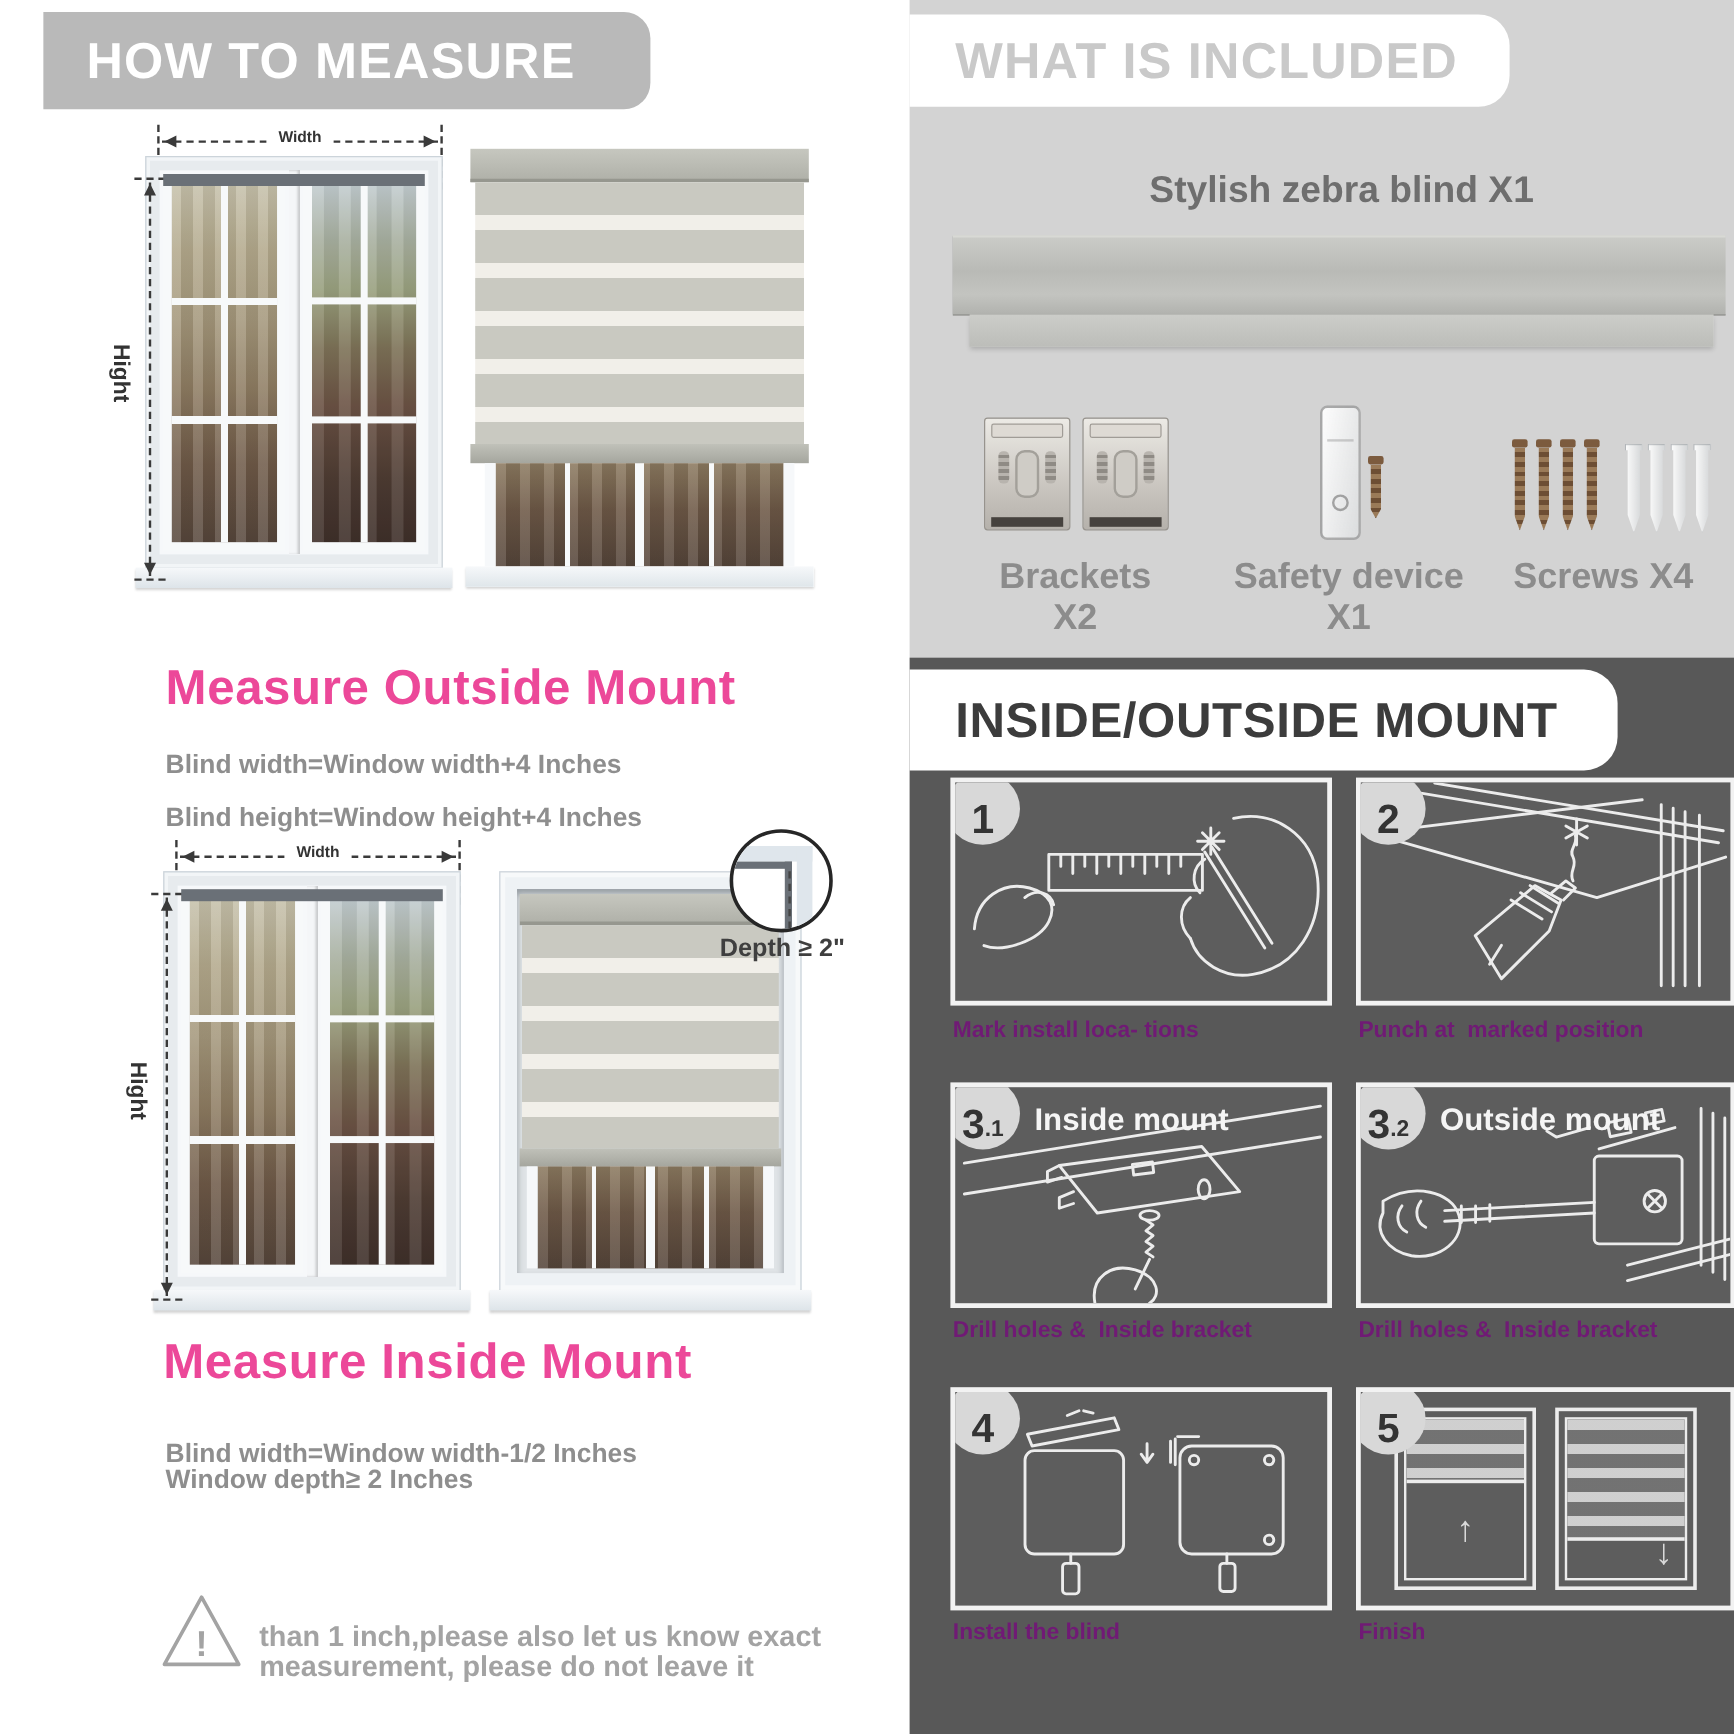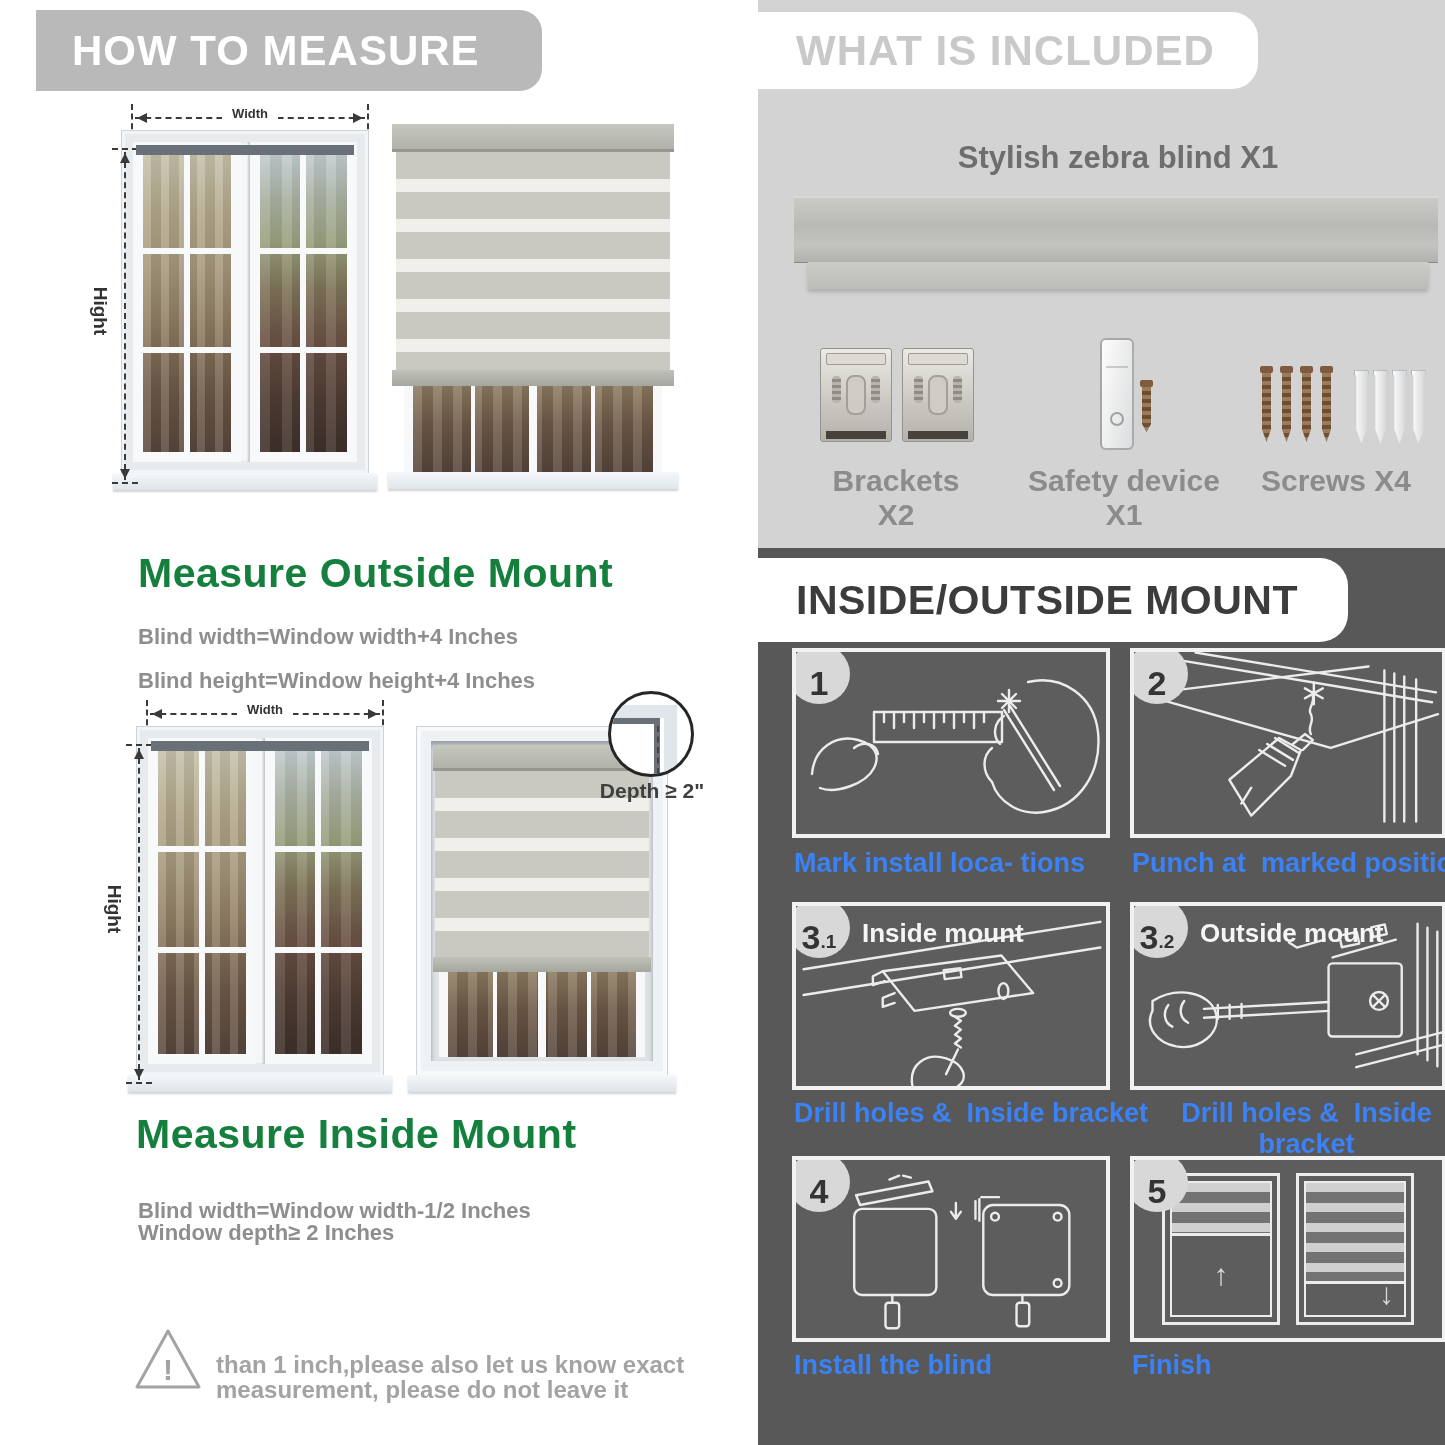--- a/index.html
+++ b/index.html
@@ -4,21 +4,21 @@
 <style>
   html,body{margin:0;padding:0;background:#fff;}
   .canvas{position:relative;width:1445px;height:1445px;background:#ffffff;overflow:hidden;
           font-family:"Liberation Sans", sans-serif;margin-left:36px;}
   .abs{position:absolute;}
 
   
   .banner-left{position:absolute;left:0;top:10px;width:506px;height:81px;background:#b9b9b9;
     border-radius:0 22px 22px 0;color:#ffffff;font-weight:bold;font-size:42px;line-height:81px;
     padding-left:36px;letter-spacing:1px;box-sizing:border-box;}
-  .h-measure{position:absolute;color:#15803d;font-weight:bold;font-size:41px;letter-spacing:.5px;}
+  .h-measure{position:absolute;color:#ec4899;font-weight:bold;font-size:41px;letter-spacing:.5px;}
   .f-line{position:absolute;color:#8e8e8e;font-weight:bold;font-size:22px;}
   .warn-line{position:absolute;color:#a3a3a3;font-weight:600;font-size:24px;}
 
   
   .warrow{position:absolute;height:58px;}
   .wguide{position:absolute;top:0;height:54px;border-left:2px dashed #3a3a3a;}
   .wline{position:absolute;top:13px;left:4px;right:4px;border-top:2px dashed #3a3a3a;}
   .ahead{position:absolute;top:9px;width:0;height:0;border:5px solid transparent;}
   .ahead.l{left:1px;border-right:10px solid #3a3a3a;}
   .ahead.r{right:1px;border-left:10px solid #3a3a3a;}
@@ -122,21 +122,21 @@
   .dark-panel{position:absolute;left:722px;top:548px;width:723px;height:897px;background:#585858;}
   .banner-mount{position:absolute;left:722px;top:558px;width:590px;height:84px;background:#ffffff;
     border-radius:0 28px 28px 0;color:#3c3c3c;font-weight:800;font-size:41px;line-height:84px;
     padding-left:38px;letter-spacing:.5px;box-sizing:border-box;}
   .step-panel{position:absolute;border:4px solid #f2f2f2;background:#5d5d5d;overflow:hidden;box-sizing:border-box;}
   .badge{position:absolute;top:-8px;left:-8px;width:62px;height:60px;background:#d8d8d8;border-radius:50%;
     display:flex;align-items:flex-end;justify-content:center;padding-bottom:4px;box-sizing:border-box;z-index:3;}
   .badge .n{font-weight:800;font-size:34px;color:#343434;line-height:1;}
   .badge .s{font-weight:700;font-size:19px;color:#343434;line-height:1.2;}
   .ptitle{position:absolute;left:66px;top:12px;color:#f5f5f5;font-weight:bold;font-size:26px;z-index:3;}
-  .cap{position:absolute;color:#3b82f6;font-weight:bold;font-size:27px;white-space:pre-wrap;text-align:center;}
+  .cap{position:absolute;color:#701a75;font-weight:bold;font-size:19px;white-space:pre-wrap;text-align:center;}
   .lineart{position:absolute;inset:0;width:100%;height:100%;}
   .lineart *{vector-effect:non-scaling-stroke;}
   .p5wrap{position:absolute;inset:0;display:flex;gap:16px;align-items:center;justify-content:center;}
   .p5win{width:118px;height:152px;border:3px solid #ececec;padding:5px;box-sizing:border-box;}
   .p5in{position:relative;width:100%;height:100%;border:2px solid #ececec;overflow:hidden;box-sizing:border-box;}
   .p5blind{background:repeating-linear-gradient(180deg,rgba(236,236,236,.8) 0 9px,rgba(236,236,236,.15) 9px 20px);
     border-bottom:3px solid #ececec;}
   .p5arrow{position:absolute;color:#d9d9d9;font-size:30px;font-weight:bold;line-height:1;}
 </style>
 </head>

